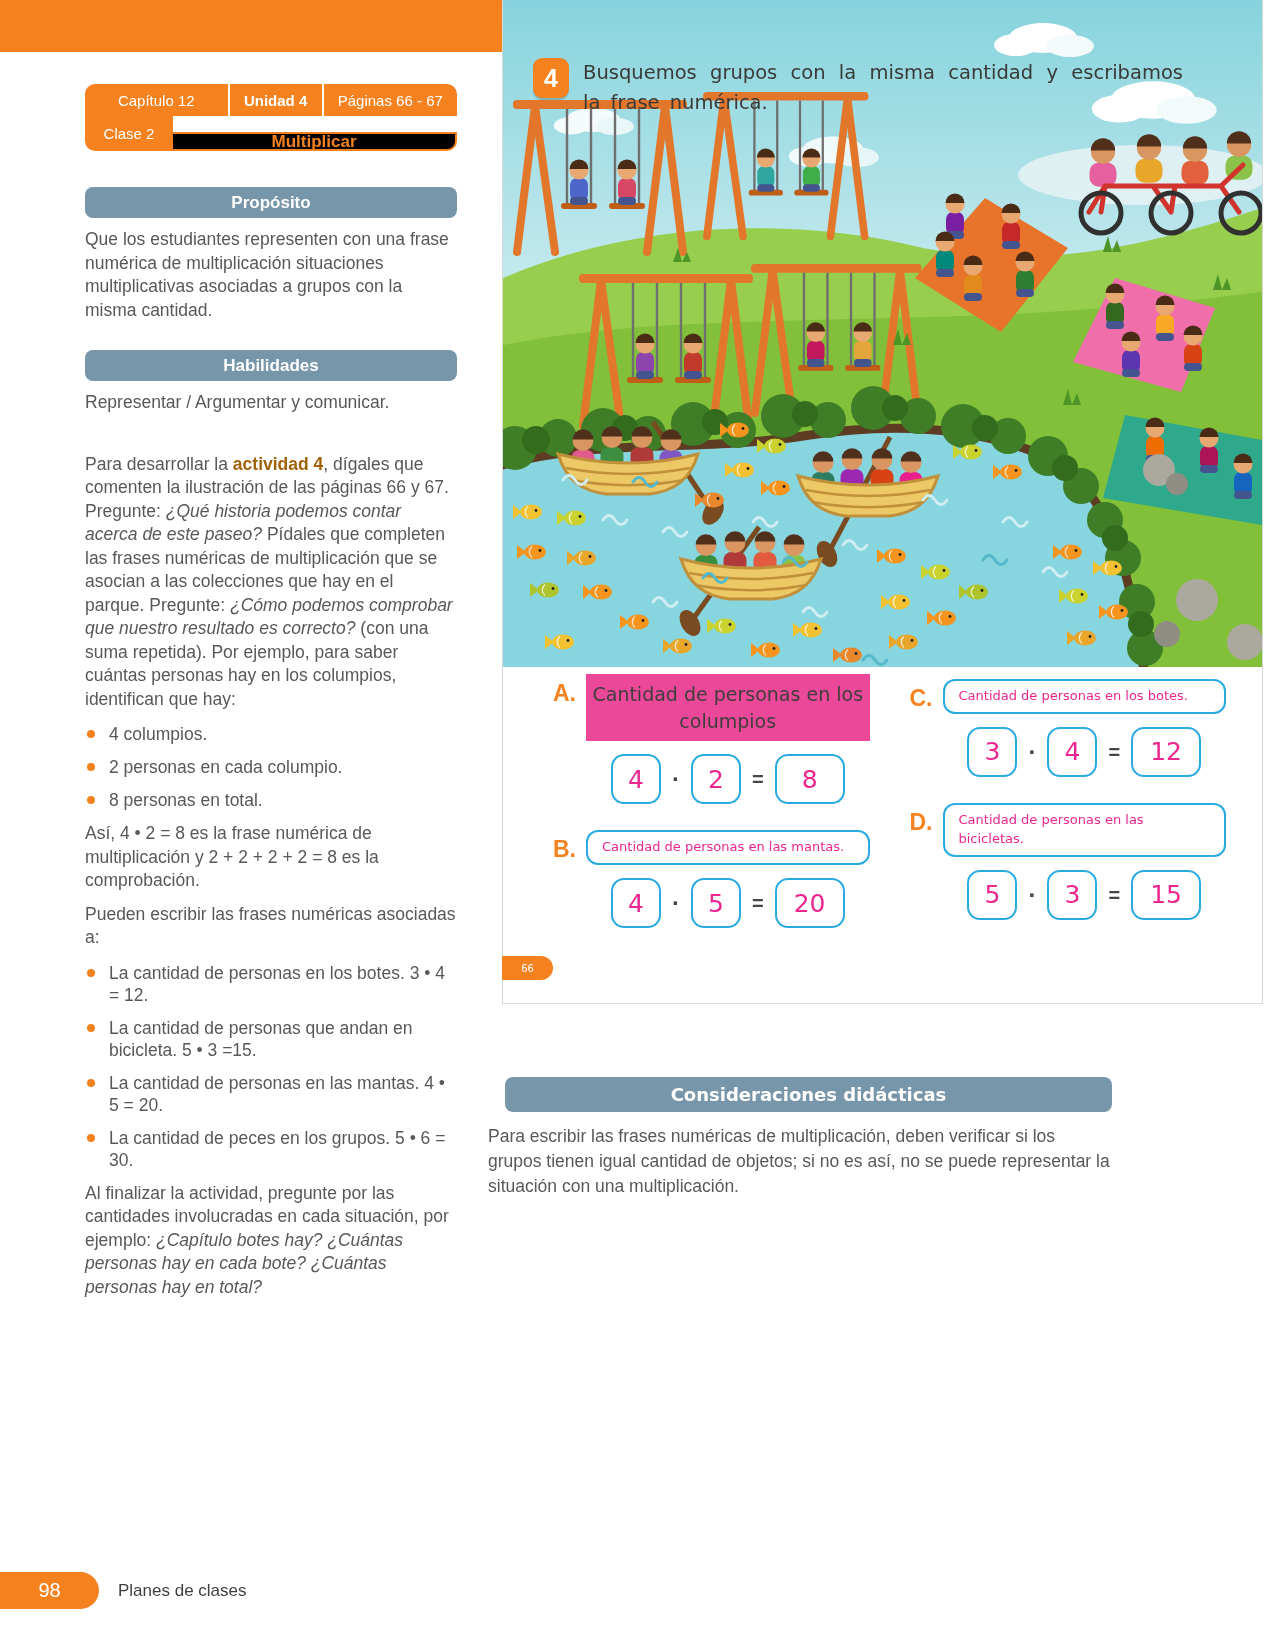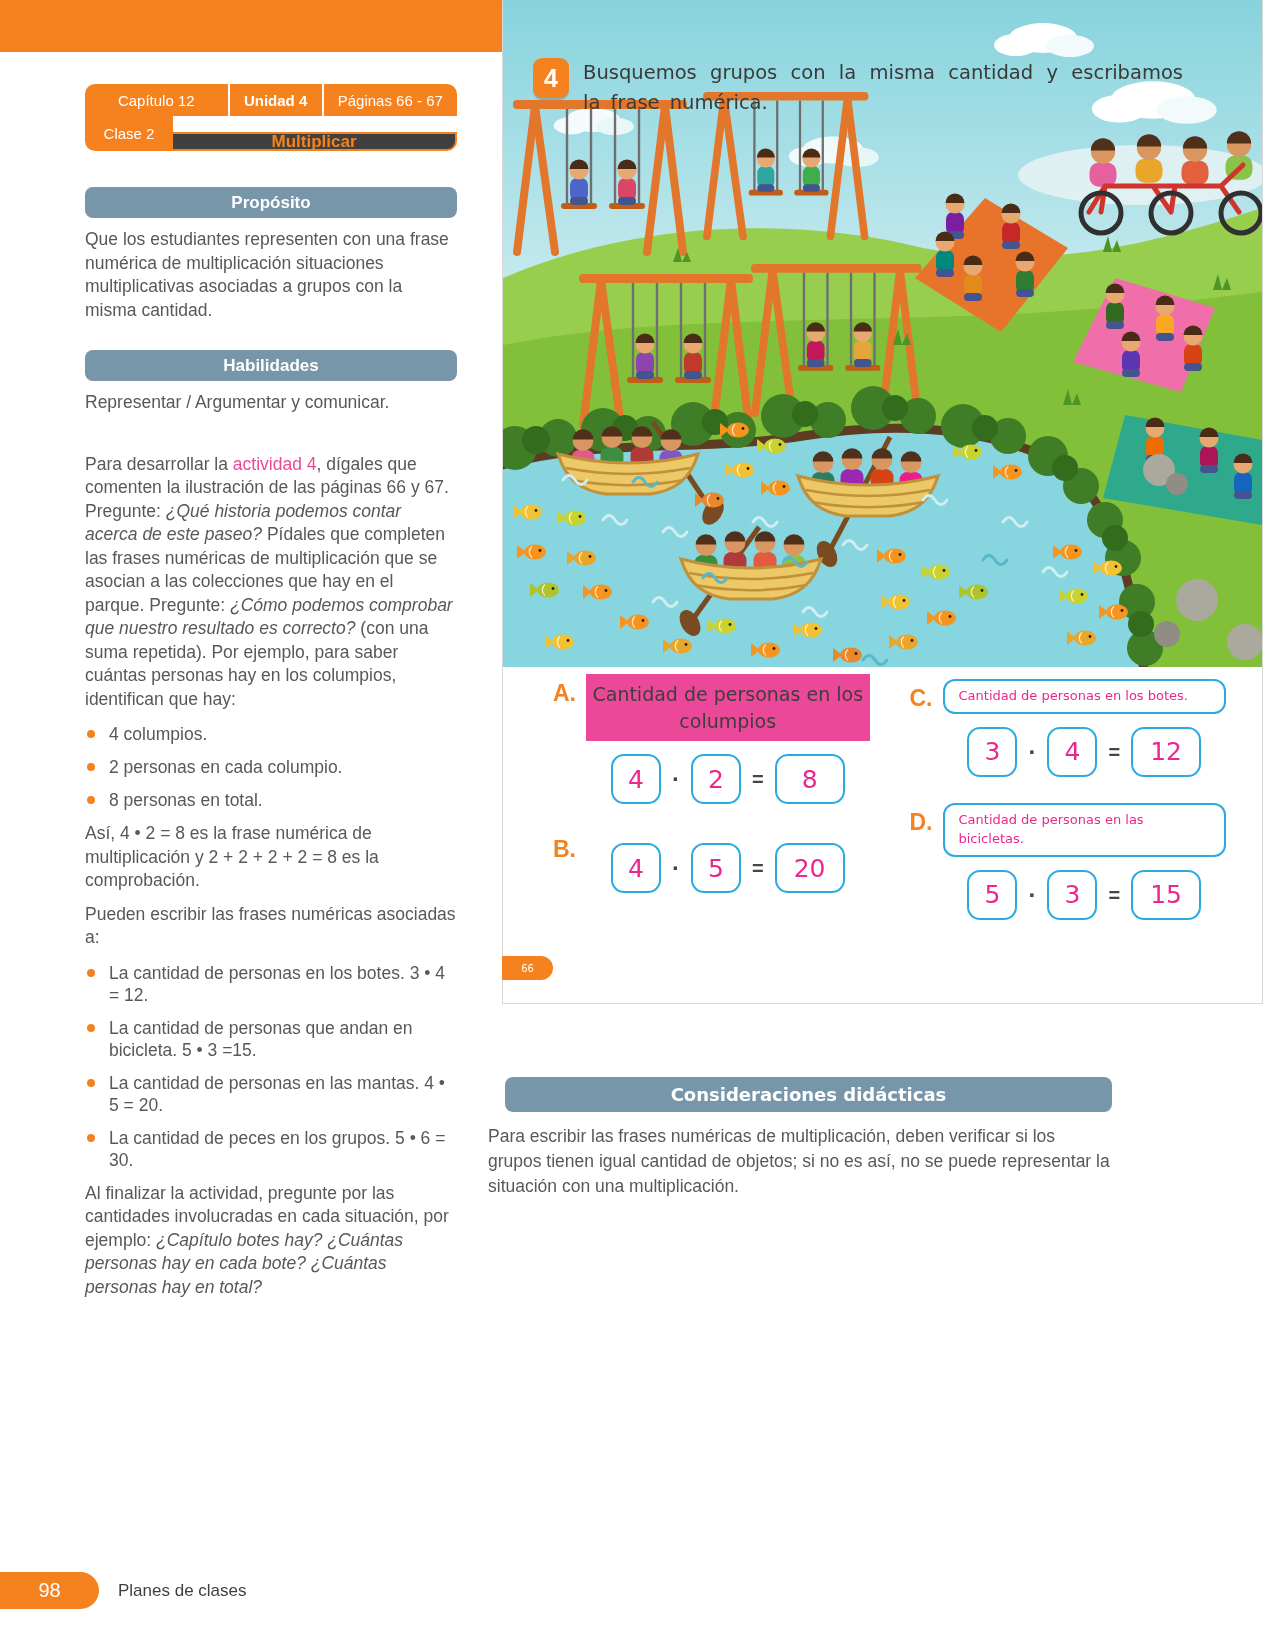--- a/index.html
+++ b/index.html
@@ -13,29 +13,29 @@
   .left-col{position:absolute;left:85px;top:84px;width:372px;}
   .tags{width:100%;}
   .tag-row1{display:flex;height:32px;background:#F5821F;border-radius:10px 10px 0 0;overflow:hidden;}
   .tag-row1 .tag{display:flex;align-items:center;justify-content:center;color:#fff;font-size:15px;}
   .tag-sep{width:2px;background:#fff;}
   .tag-chapter{flex:1.55;}
   .tag-unit{flex:1;font-weight:700;}
   .tag-pages{flex:1.45;}
   .tag-row2{display:flex;height:35px;}
   .tag-class{width:88px;background:#F5821F;color:#fff;font-size:15px;display:flex;align-items:center;justify-content:center;border-radius:0 0 0 10px;}
-  .tag-topic{flex:1;background:#404040;border:2px solid #F5821F;border-left:none;box-sizing:border-box;
+  .tag-topic{flex:1;background:#000000;border:2px solid #F5821F;border-left:none;box-sizing:border-box;
              color:#F5821F;font-size:17px;font-weight:700;display:flex;align-items:center;justify-content:center;border-radius:0 0 10px 0;margin-top:16px;}
 
   .sec-head{margin-top:0;background:#7796A9;border-radius:8px;height:31px;display:flex;align-items:center;justify-content:center;
             color:#fff;font-weight:700;font-size:17px;}
   .gap-lg{height:36px;}
   .gap-md{height:28px;}
   .body-text{font-size:17.5px;line-height:23.5px;color:#58585A;margin:10px 0 0 0;}
-  .seg-b{font-weight:400;color:#ec4899;}
+  .seg-b{font-weight:700;color:#a16207;}
   .seg-i{font-style:italic;}
   ul.dots{list-style:none;margin:12px 0 0 0;padding:0;}
   ul.dots li{position:relative;padding-left:24px;font-size:17.5px;line-height:22px;margin-bottom:11px;color:#58585A;}
   ul.dots li::before{content:"";position:absolute;left:2px;top:7px;width:8px;height:8px;border-radius:50%;background:#F5821F;}
 
   
   .panel{position:absolute;left:502px;top:0;width:761px;height:1004px;background:#fff;
          border:1px solid #D8D8D8;border-top:none;box-sizing:border-box;}
   .scene{position:absolute;left:0;top:0;width:759px;height:667px;}
   .activity{position:absolute;left:30px;top:58px;width:690px;display:flex;gap:14px;align-items:flex-start;}
@@ -408,20 +408,21 @@
               <span class="op-dot">·</span>
               <span class="eqbox">2</span>
               <span class="op-eq">=</span>
               <span class="eqbox product">8</span>
             </div>
           </div>
         </div>
         <div class="answer">
           <span class="alabel">B.</span>
           <div class="abody">
+            <div class="atitle boxed">Cantidad de personas en las mantas.</div>
             <div class="eq">
               <span class="eqbox">4</span>
               <span class="op-dot">·</span>
               <span class="eqbox">5</span>
               <span class="op-eq">=</span>
               <span class="eqbox product">20</span>
             </div>
           </div>
         </div>
       </div>

